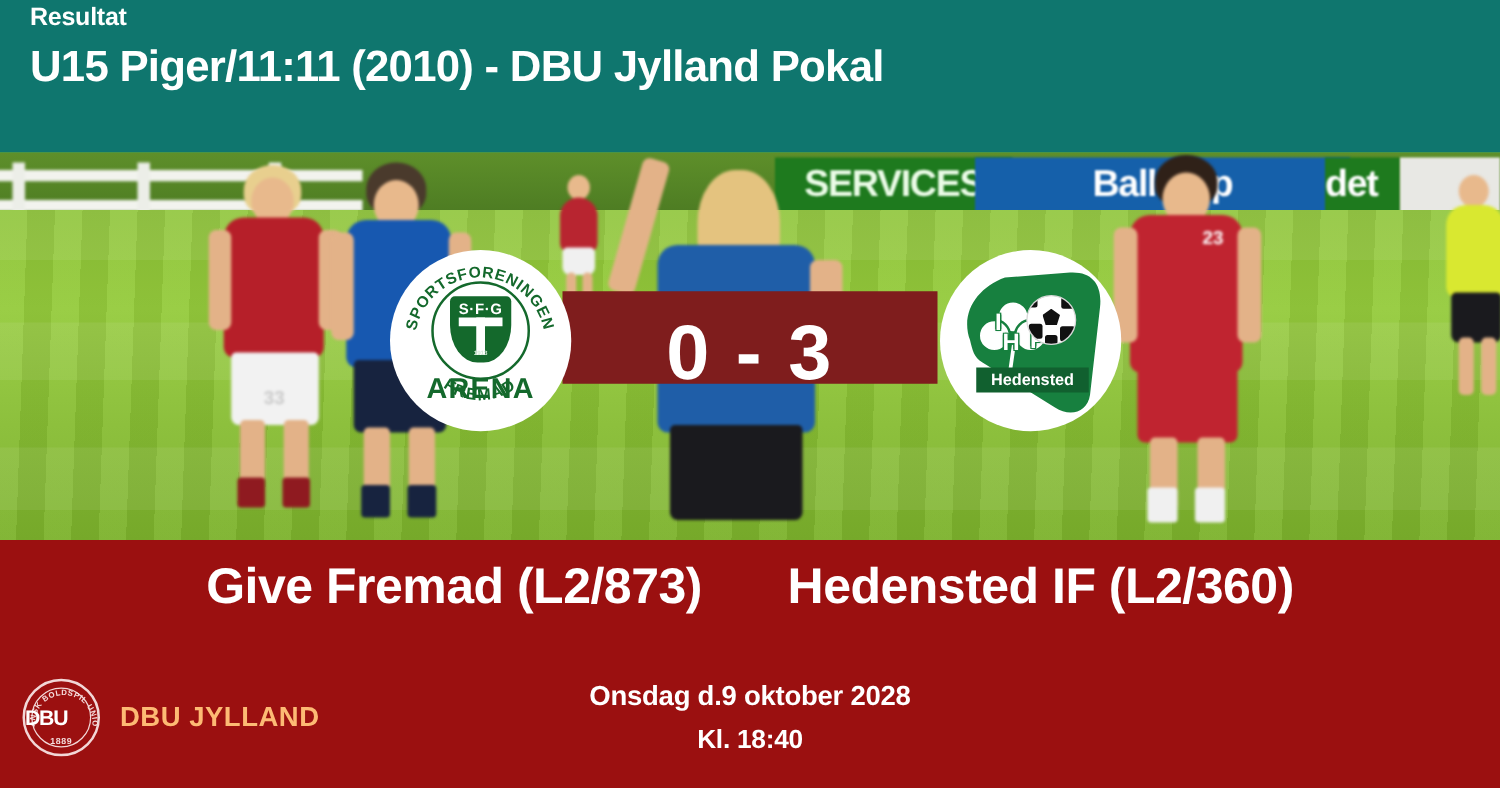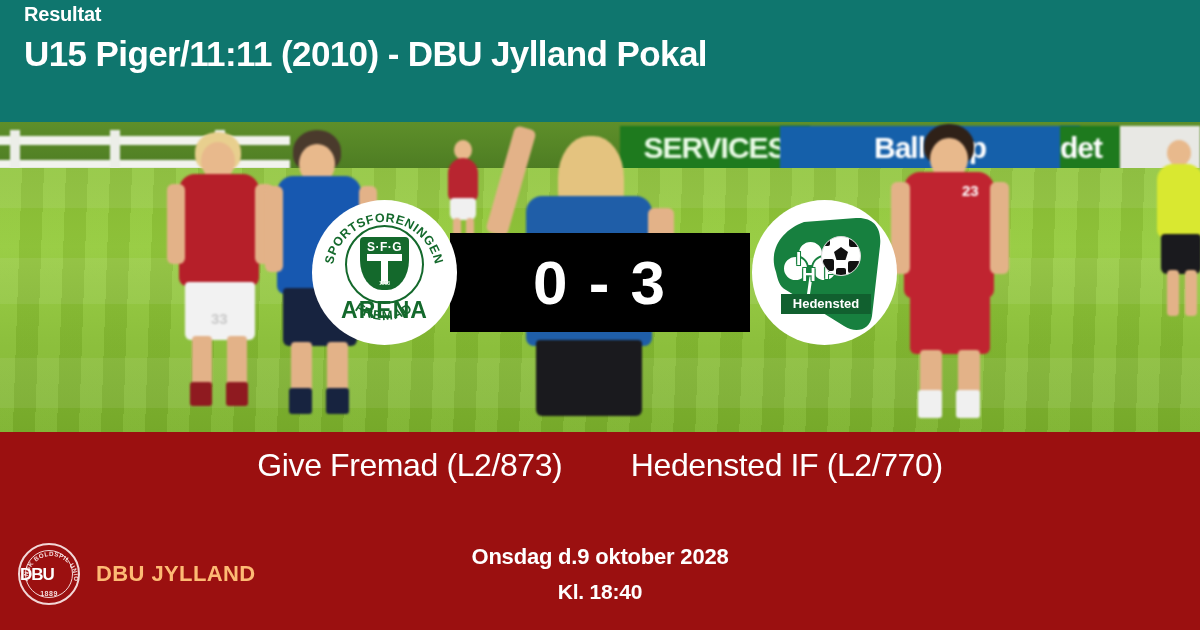--- a/index.html
+++ b/index.html
@@ -146,22 +146,22 @@
     color: #ffffff;
     font-weight: bold;
     font-size: 15px;
     font-family: "Liberation Sans", sans-serif;
   }
 
   
   .score-strip {
     position: absolute;
     left: 450px; top: 233px;
-    width: 300px; height: 99px;
-    background: #000000;
+    width: 300px; height: 74px;
+    background: #7f1d1d;
     z-index: 6;
   }
   .score-text {
     color: #ffffff;
     font-size: 62px;
     font-weight: bold;
     line-height: 99px;
     text-align: center;
     letter-spacing: 2px;
   }
@@ -300,22 +300,22 @@
   .teams-row {
     position: absolute;
     left: 0; top: 15px;
     width: 1200px;
     text-align: center;
     white-space: nowrap;
   }
   .team-name {
     display: inline-block;
     color: #ffffff;
-    font-size: 32px;
-    font-weight: normal;
+    font-size: 40px;
+    font-weight: bold;
     letter-spacing: -0.4px;
     vertical-align: top;
   }
   .team-home { margin-right: 64px; }
   .meta-line {
     position: absolute;
     left: 0;
     width: 1200px;
     text-align: center;
     color: #ffffff;
@@ -523,21 +523,21 @@
         <div class="hd-pent" style="left:26px; top:24px; width:12px; height:12px; border-radius:2px;"></div>
         <div class="hd-pent" style="left:14px; top:31px; width:10px; height:8px;  border-radius:2px;"></div>
       </div>
       <div class="hd-banner">Hedensted</div>
     </div>
   </div>
 
   <div class="info">
     <div class="teams-row">
       <span class="team-name team-home">Give Fremad  (L2/873)</span>
-      <span class="team-name team-away">Hedensted IF (L2/770)</span>
+      <span class="team-name team-away">Hedensted IF (L2/360)</span>
     </div>
     <div class="meta-line meta-date">Onsdag d.9 oktober 2028</div>
     <div class="meta-line meta-time">Kl. 18:40</div>
   </div>
 
   <div class="dbu">
     <div class="dbu-crest">
       <div class="dbu-crest-inner"></div>
       <svg width="62" height="62" viewBox="0 0 62 62" style="position:absolute;left:0;top:0;">
         <defs>

